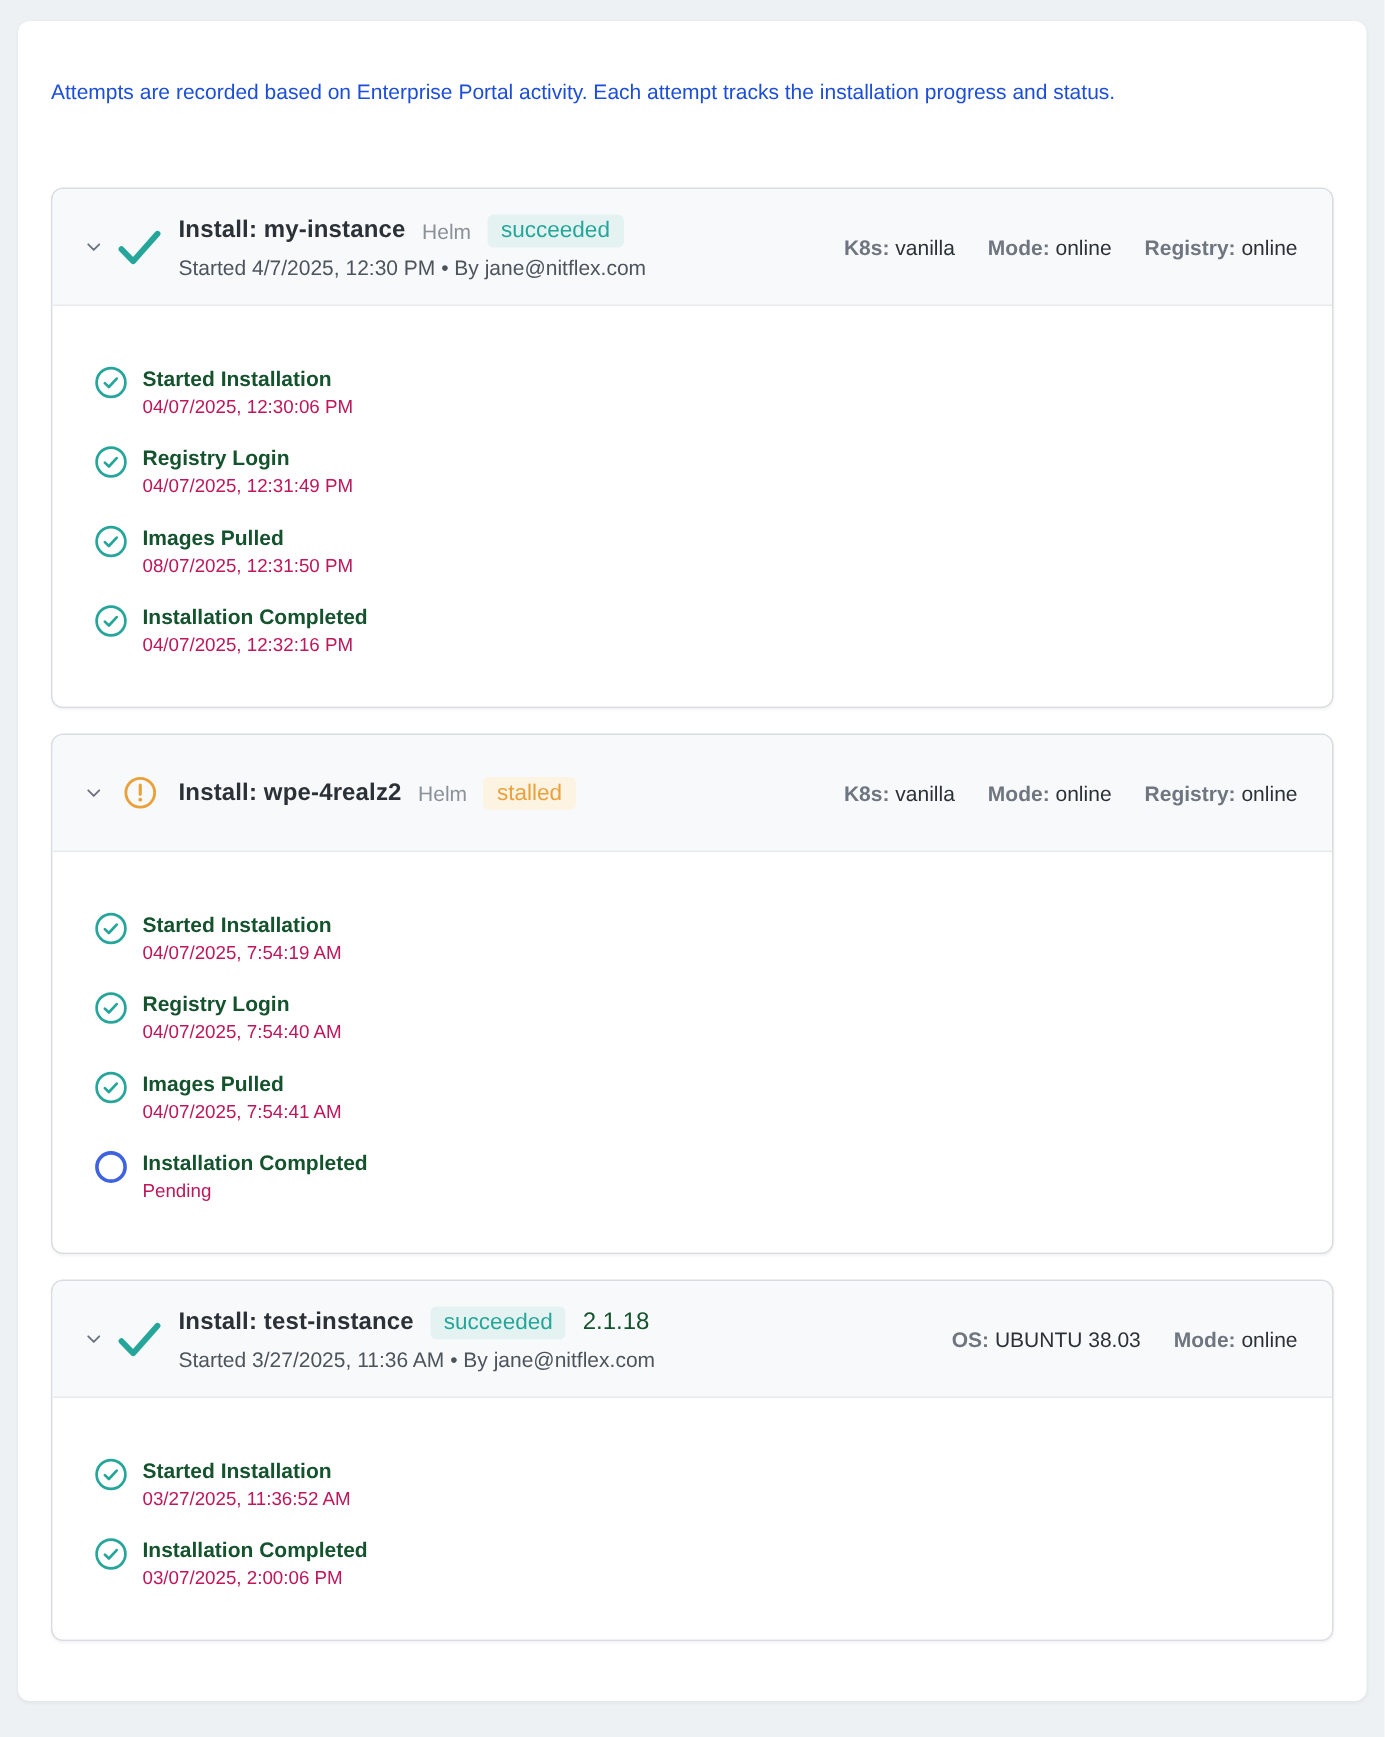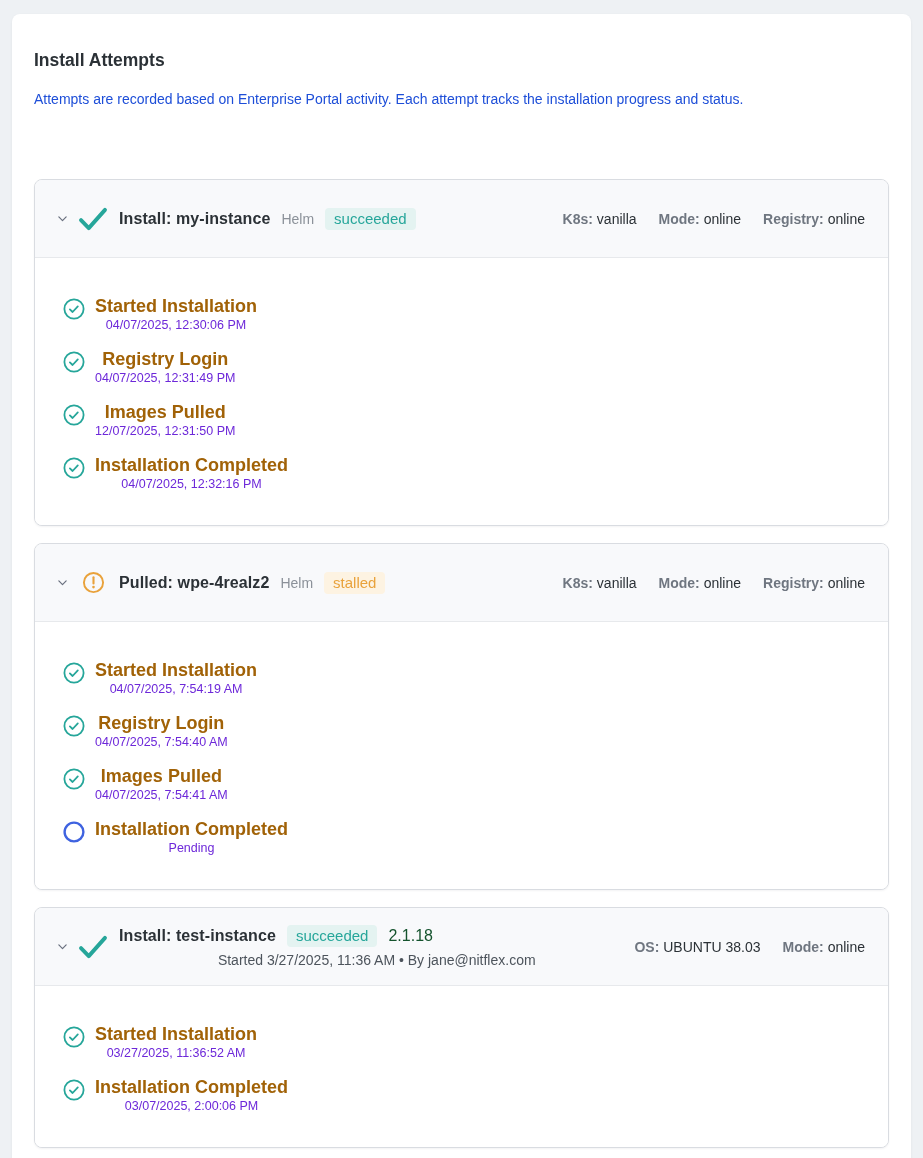--- a/index.html
+++ b/index.html
@@ -24,21 +24,21 @@
     color: #2b3136;
     margin-top: 14px;
     line-height: 24px;
   }
   .page-subtitle {
     margin-top: 18px;
     font-size: 14px;
     color: #1d4ed8;
     line-height: 19px;
   }
-  .attempts-list { margin-top: 70px; text-align: center; }
+  .attempts-list { margin-top: 54px; }
   .card {
     border: 1px solid #d9dce1;
     border-radius: 8px;
     box-shadow: 0 1px 2px rgba(16,24,40,.05);
     overflow: hidden;
     background: #fff;
   }
   .card + .card { margin-top: 17px; }
   .card-header {
     display: flex;
@@ -92,32 +92,31 @@
     flex: none;
   }
   .meta-item .meta-label { color: #6f7680; font-weight: bold; }
   .meta-item .meta-value { color: #2b3136; font-weight: 500; }
   .card-body { padding: 38px 22px 32px 28px; background: #fff; }
   .step { display: flex; align-items: flex-start; }
   .step + .step { margin-top: 15px; }
   .step-icon { width: 22px; height: 22px; flex: none; margin-top: 2px; }
   .step-texts { margin-left: 10px; }
   .step-name {
-    font-size: 18px;
+    font-size: 14px;
     font-weight: 600;
-    color: #a16207;
+    color: #14532d;
     line-height: 20px;
   }
-  .step-time { font-size: 12.5px; color: #6d28d9; line-height: 17px; margin-top: 1px; }
+  .step-time { font-size: 12.5px; color: #be185d; line-height: 17px; margin-top: 1px; }
 </style>
 </head>
 <body>
 
 <div class="container">
-  <h1 class="page-title">Install Attempts</h1>
   <p class="page-subtitle">Attempts are recorded based on Enterprise Portal activity. Each attempt tracks the installation progress and status.</p>
   <div class="attempts-list">
       <div class="card">
     <div class="card-header">
       <span class="chevron">
         <svg width="13" height="13" viewBox="0 0 16 16">
               <path d="M3.5 6l4.5 4.6L12.5 6" fill="none" stroke="#6b7280" stroke-width="1.5" stroke-linecap="round" stroke-linejoin="round"></path>
             </svg>
       </span>
       <span class="status-icon">
@@ -126,20 +125,21 @@
             </svg>
 
       </span>
       <div class="head-main">
         <div class="title-row">
           <span class="attempt-title">Install: my-instance</span>
           <span class="type-label">Helm</span>
           <span class="badge success">succeeded</span>
 
         </div>
+        <div class="started-line">Started 4/7/2025, 12:30 PM • By jane@nitflex.com</div>
       </div>
       <div class="meta">
             <span class="meta-item">
     <span class="meta-label">K8s:</span>
     <span class="meta-value">vanilla</span>
   </span>
             <span class="meta-item">
     <span class="meta-label">Mode:</span>
     <span class="meta-value">online</span>
   </span>
@@ -179,21 +179,21 @@
           <div class="step">
     <span class="step-icon">
       <svg width="22" height="22" viewBox="0 0 22 22">
                 <circle cx="11" cy="11" r="9.6" fill="none" stroke="var(--success)" stroke-width="1.8"></circle>
                 <path d="M6.9 11.4l2.7 2.6 5.2-5.6" fill="none" stroke="var(--success)" stroke-width="1.8" stroke-linecap="round" stroke-linejoin="round"></path>
               </svg>
       
     </span>
     <span class="step-texts">
       <div class="step-name">Images Pulled</div>
-      <div class="step-time">12/07/2025, 12:31:50 PM</div>
+      <div class="step-time">08/07/2025, 12:31:50 PM</div>
     </span>
   </div>
           <div class="step">
     <span class="step-icon">
       <svg width="22" height="22" viewBox="0 0 22 22">
                 <circle cx="11" cy="11" r="9.6" fill="none" stroke="var(--success)" stroke-width="1.8"></circle>
                 <path d="M6.9 11.4l2.7 2.6 5.2-5.6" fill="none" stroke="var(--success)" stroke-width="1.8" stroke-linecap="round" stroke-linejoin="round"></path>
               </svg>
       
     </span>
@@ -214,21 +214,21 @@
       <span class="status-icon">
 
         <svg width="23" height="23" viewBox="0 0 24 24">
               <circle cx="12" cy="12" r="10" fill="none" stroke="var(--warning)" stroke-width="2"></circle>
               <line x1="12" y1="6.6" x2="12" y2="13" stroke="var(--warning)" stroke-width="2.2" stroke-linecap="round"></line>
               <circle cx="12" cy="16.8" r="1.35" fill="var(--warning)"></circle>
             </svg>
       </span>
       <div class="head-main">
         <div class="title-row">
-          <span class="attempt-title">Pulled: wpe-4realz2</span>
+          <span class="attempt-title">Install: wpe-4realz2</span>
           <span class="type-label">Helm</span>
           <span class="badge warning">stalled</span>
 
         </div>
       </div>
       <div class="meta">
             <span class="meta-item">
     <span class="meta-label">K8s:</span>
     <span class="meta-value">vanilla</span>
   </span>

